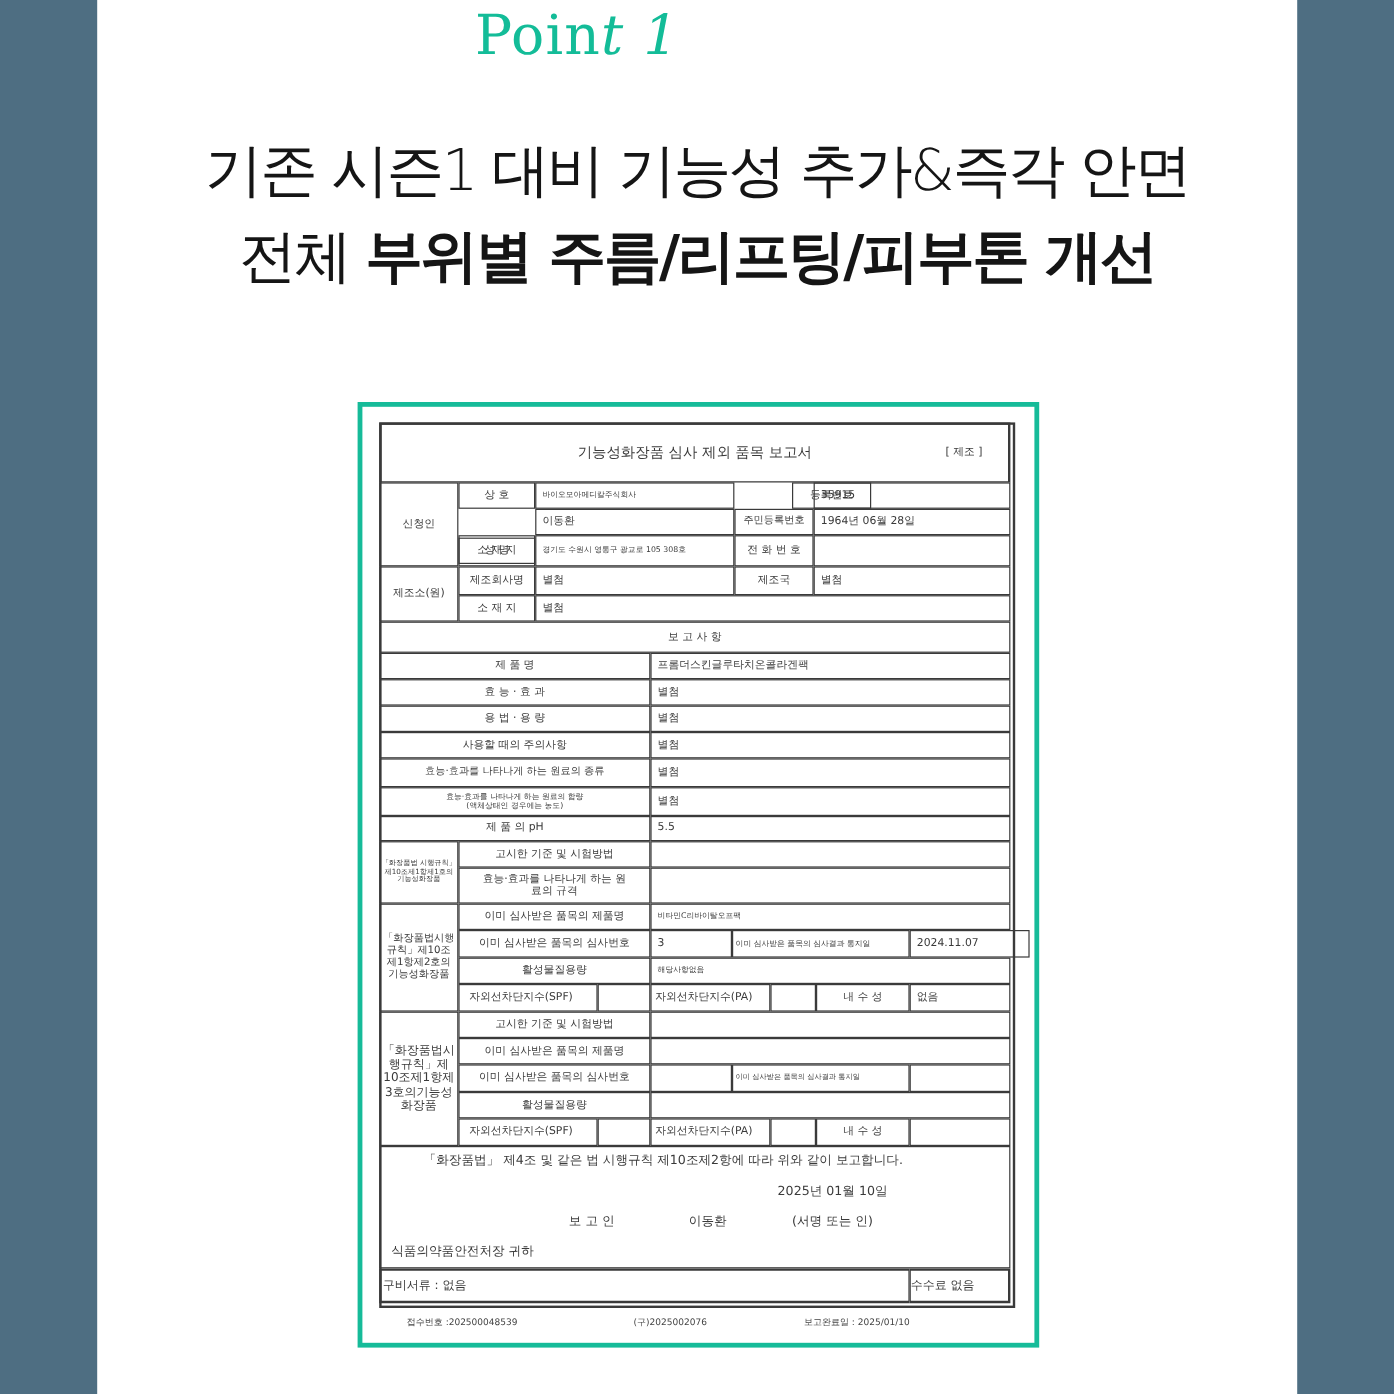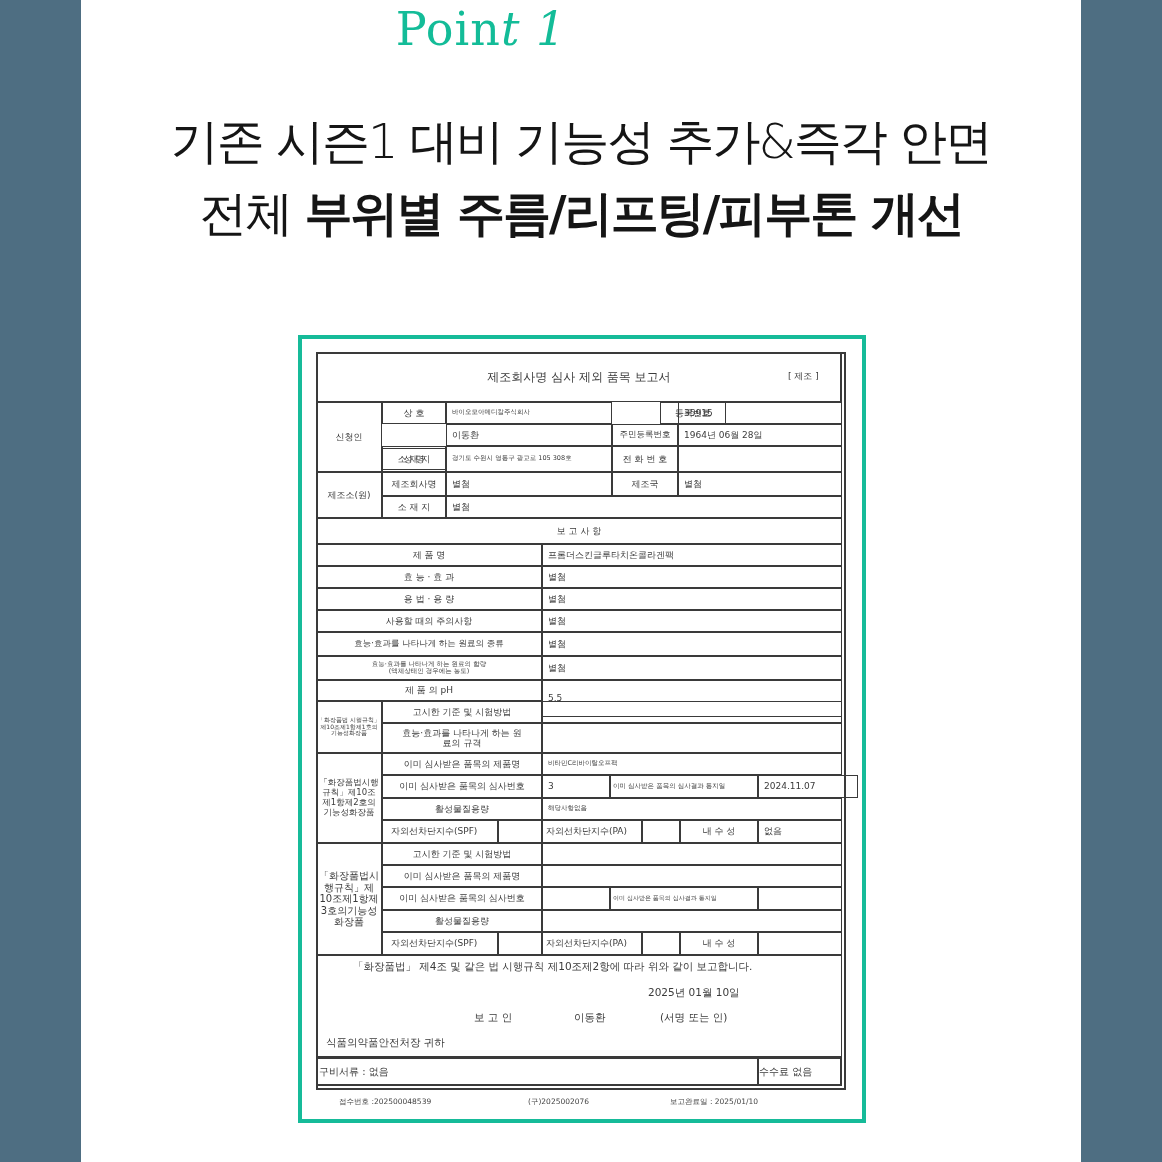--- a/index.html
+++ b/index.html
@@ -36,21 +36,21 @@
 
 <div class="point"><span>Poin</span><i>t 1</i></div>
 
 <div class="headline l1">기존 시즌1 대비 기능성 추가&amp;즉각 안면</div>
 <div class="headline l2"><span>전체 </span><b>부위별 주름/리프팅/피부톤 개선</b></div>
 
 <div class="frame"></div>
 <div class="doc"></div>
 
 <div class="c ctr" style="left:316px;top:352px;width:526px;height:50px;font-size:12px;border-width:2px 2px 1px 2px;">
-  <span>제조회사명 심사 제외 품목 보고서</span>
+  <span>기능성화장품 심사 제외 품목 보고서</span>
 </div>
 <span class="t" style="left:788px;top:370px;font-size:9px;">[ 제조 ]</span>
 
 <div class="c ctr" style="left:316px;top:402px;width:66px;height:70px;">신청인</div>
 <div class="c ctr" style="left:382px;top:402px;width:64px;height:22px;">상      호</div>
 <div class="c lft sm" style="left:446px;top:402px;width:166px;height:22px;">바이오모아메디칼주식회사</div>
 <div class="c ctr" style="left:612px;top:402px;width:66px;height:22px;margin-left:48px;">등록번호</div>
 <div class="c lft" style="left:678px;top:402px;width:164px;height:22px;">35915</div>
 
 <div class="c ctr" style="left:382px;top:424px;width:64px;height:22px;margin-top:24px;">성      명</div>
@@ -82,21 +82,21 @@
 <div class="c ctr" style="left:316px;top:610px;width:226px;height:22px;">사용할 때의 주의사항</div>
 <div class="c lft" style="left:542px;top:610px;width:300px;height:22px;">별첨</div>
 <div class="c ctr" style="left:316px;top:632px;width:226px;height:24px;font-size:8.5px;">효능·효과를 나타나게 하는 원료의 종류</div>
 <div class="c lft" style="left:542px;top:632px;width:300px;height:24px;">별첨</div>
 <div class="c ctr" style="left:316px;top:656px;width:226px;height:24px;flex-direction:column;font-size:6.5px;">
   <span>효능·효과를 나타나게 하는 원료의 함량</span>
   <span>(액체상태인 경우에는 농도)</span>
 </div>
 <div class="c lft" style="left:542px;top:656px;width:300px;height:24px;">별첨</div>
 <div class="c ctr" style="left:316px;top:680px;width:226px;height:21px;">제  품  의  pH</div>
-<div class="c lft" style="left:542px;top:680px;width:300px;height:37px;">5.5</div>
+<div class="c lft" style="left:542px;top:680px;width:300px;height:21px;">5.5</div>
 
 <div class="c ctr xs" style="left:316px;top:701px;width:66px;height:52px;padding:1px;">「화장품법 시행규칙」 제10조제1항제1호의 기능성화장품</div>
 <div class="c ctr" style="left:382px;top:701px;width:160px;height:22px;">고시한 기준 및 시험방법</div>
 <div class="c lft" style="left:542px;top:701px;width:300px;height:22px;"></div>
 <div class="c ctr wrap" style="left:382px;top:723px;width:160px;height:30px;padding:0 18px;">효능·효과를 나타나게 하는 원료의 규격</div>
 <div class="c lft" style="left:542px;top:723px;width:300px;height:30px;"></div>
 
 <div class="c ctr wrap" style="left:316px;top:753px;width:66px;height:90px;padding:2px;font-size:8.5px;">「화장품법시행규칙」제10조제1항제2호의기능성화장품</div>
 <div class="c ctr" style="left:382px;top:753px;width:160px;height:22px;">이미 심사받은 품목의 제품명</div>
 <div class="c lft sm" style="left:542px;top:753px;width:300px;height:22px;">비타민C리바이탈오프팩</div>

